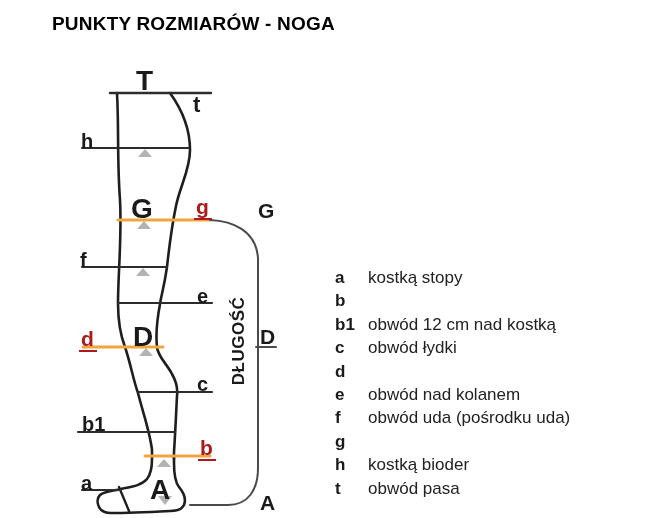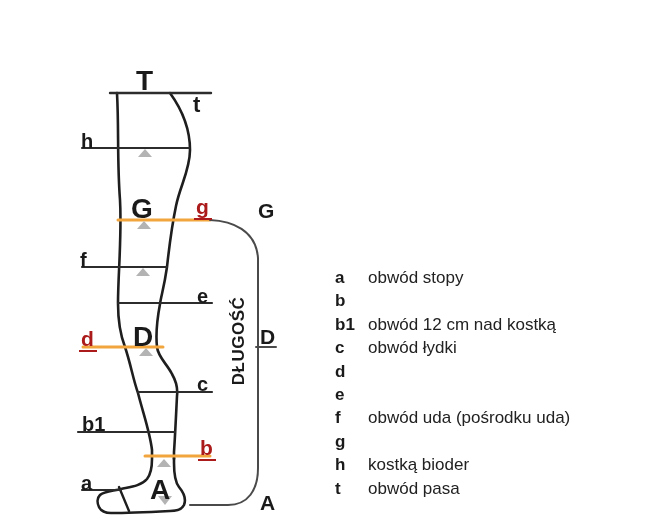--- a/index.html
+++ b/index.html
@@ -36,20 +36,21 @@
   }
   .legend .row{display:flex;align-items:baseline;height:23.4px;}
   .legend .key{width:33px;font-weight:bold;color:#1a1a1a;flex:0 0 33px;}
   .legend .txt{flex:1;white-space:nowrap;}
 </style>
 </head>
 <body>
 
 <div id="stage">
 
+  <div class="title">PUNKTY ROZMIARÓW - NOGA</div>
 
   <svg class="figure" width="662" height="518" viewBox="0 0 662 518">
     <g fill="none" stroke-linecap="round" stroke-linejoin="round">
 
       <path d="M117,93 C119,130 117,160 120,200 C122,235 118,275 118,303
            C118,322 120,334 125,347 C131,365 133,379 138,393
            C143,413 150,432 152,450 L152,459
            C152,468 151,474 147,479 C141,486 130,487 121,489
            C113,491 104,491 100,495 C97,498 97,503 99,507
            C101,511 105,513 111,513 C115,513 150,512 170,511
@@ -104,38 +105,39 @@
   <div class="lbl small" style="left:82px;top:414px;">b1</div>
   <div class="lbl red" style="left:198px;top:437px;">b</div>
   <div class="lbl small" style="left:81px;top:473px;">a</div>
   <div class="lbl big" style="left:150px;top:476px;">A</div>
   <div class="lbl side" style="left:260px;top:492px;">A</div>
   <div class="lbl rot" style="left:238px;top:341px;">DŁUGOŚĆ</div>
 
   <div class="legend">
     <div class="row">
         <span class="key">a</span>
-        <span class="txt">obwód stopy</span>
+        <span class="txt">kostką stopy</span>
       </div>
     <div class="row">
         <span class="key">b</span>
       </div>
     <div class="row">
         <span class="key">b1</span>
         <span class="txt">obwód 12 cm nad kostką</span>
       </div>
     <div class="row">
         <span class="key">c</span>
         <span class="txt">obwód łydki</span>
       </div>
     <div class="row">
         <span class="key">d</span>
       </div>
     <div class="row">
         <span class="key">e</span>
+        <span class="txt">obwód nad kolanem</span>
       </div>
     <div class="row">
         <span class="key">f</span>
         <span class="txt">obwód uda (pośrodku uda)</span>
       </div>
     <div class="row">
         <span class="key">g</span>
       </div>
     <div class="row">
         <span class="key">h</span>

